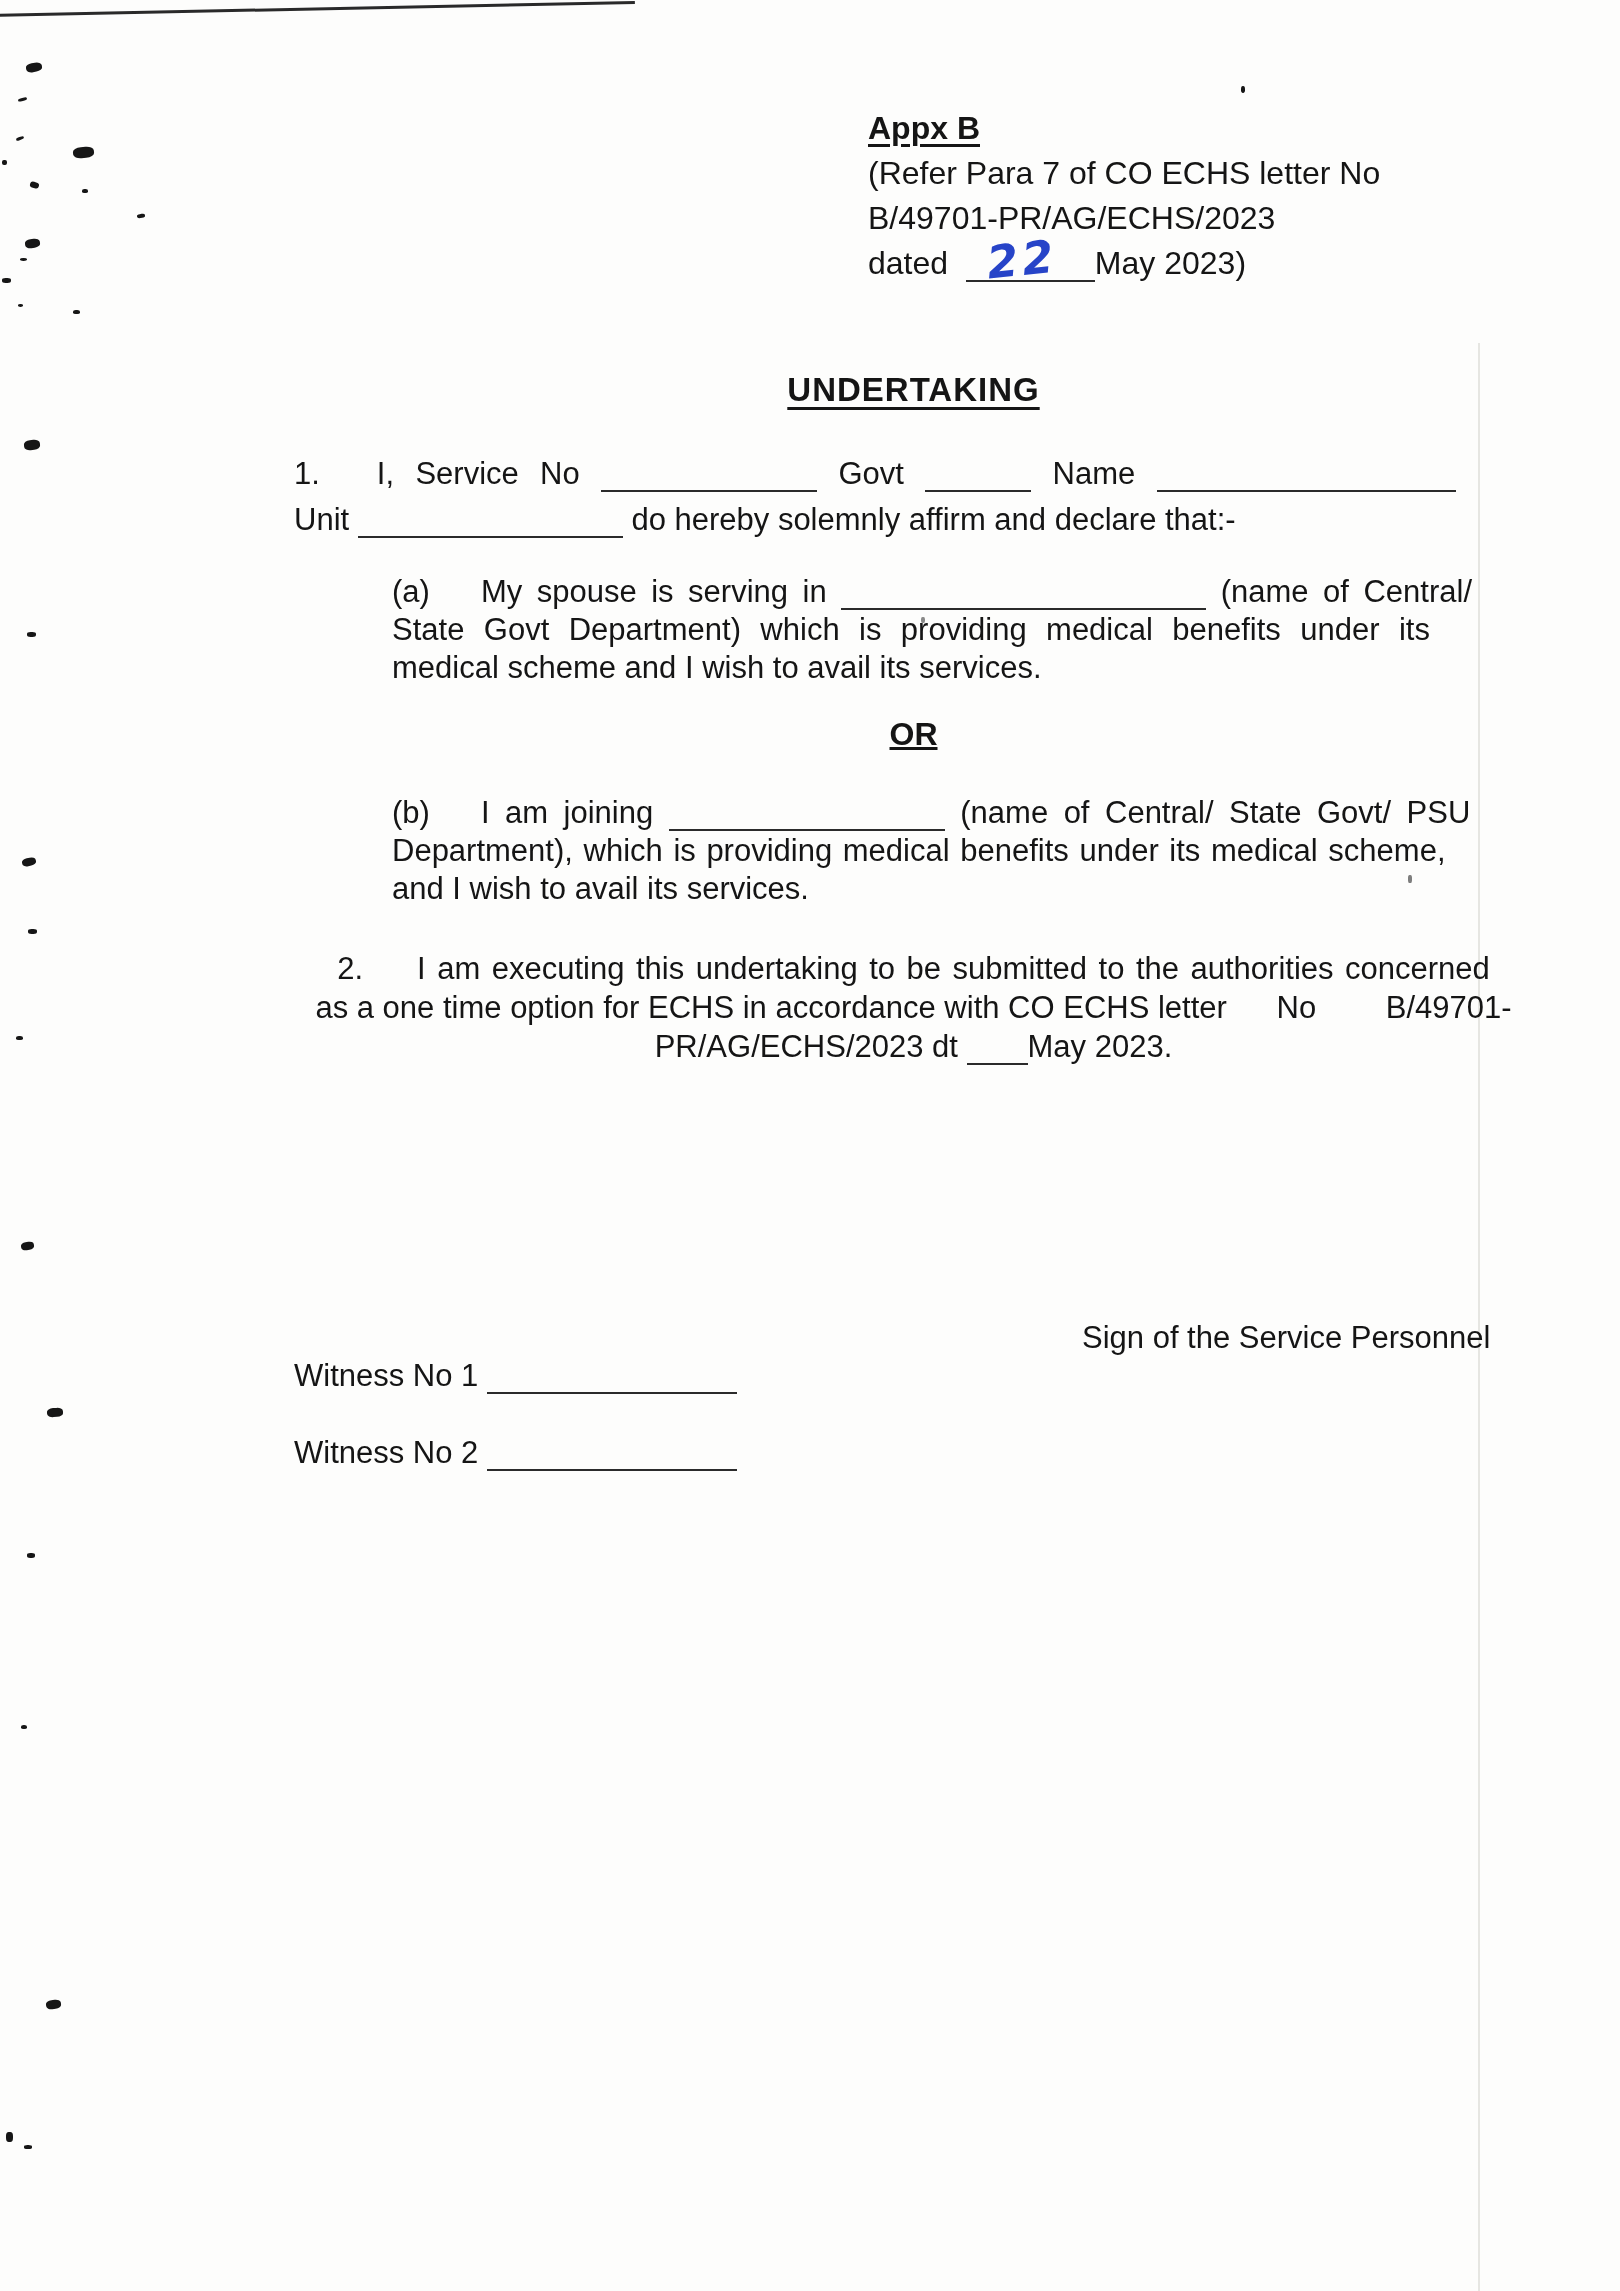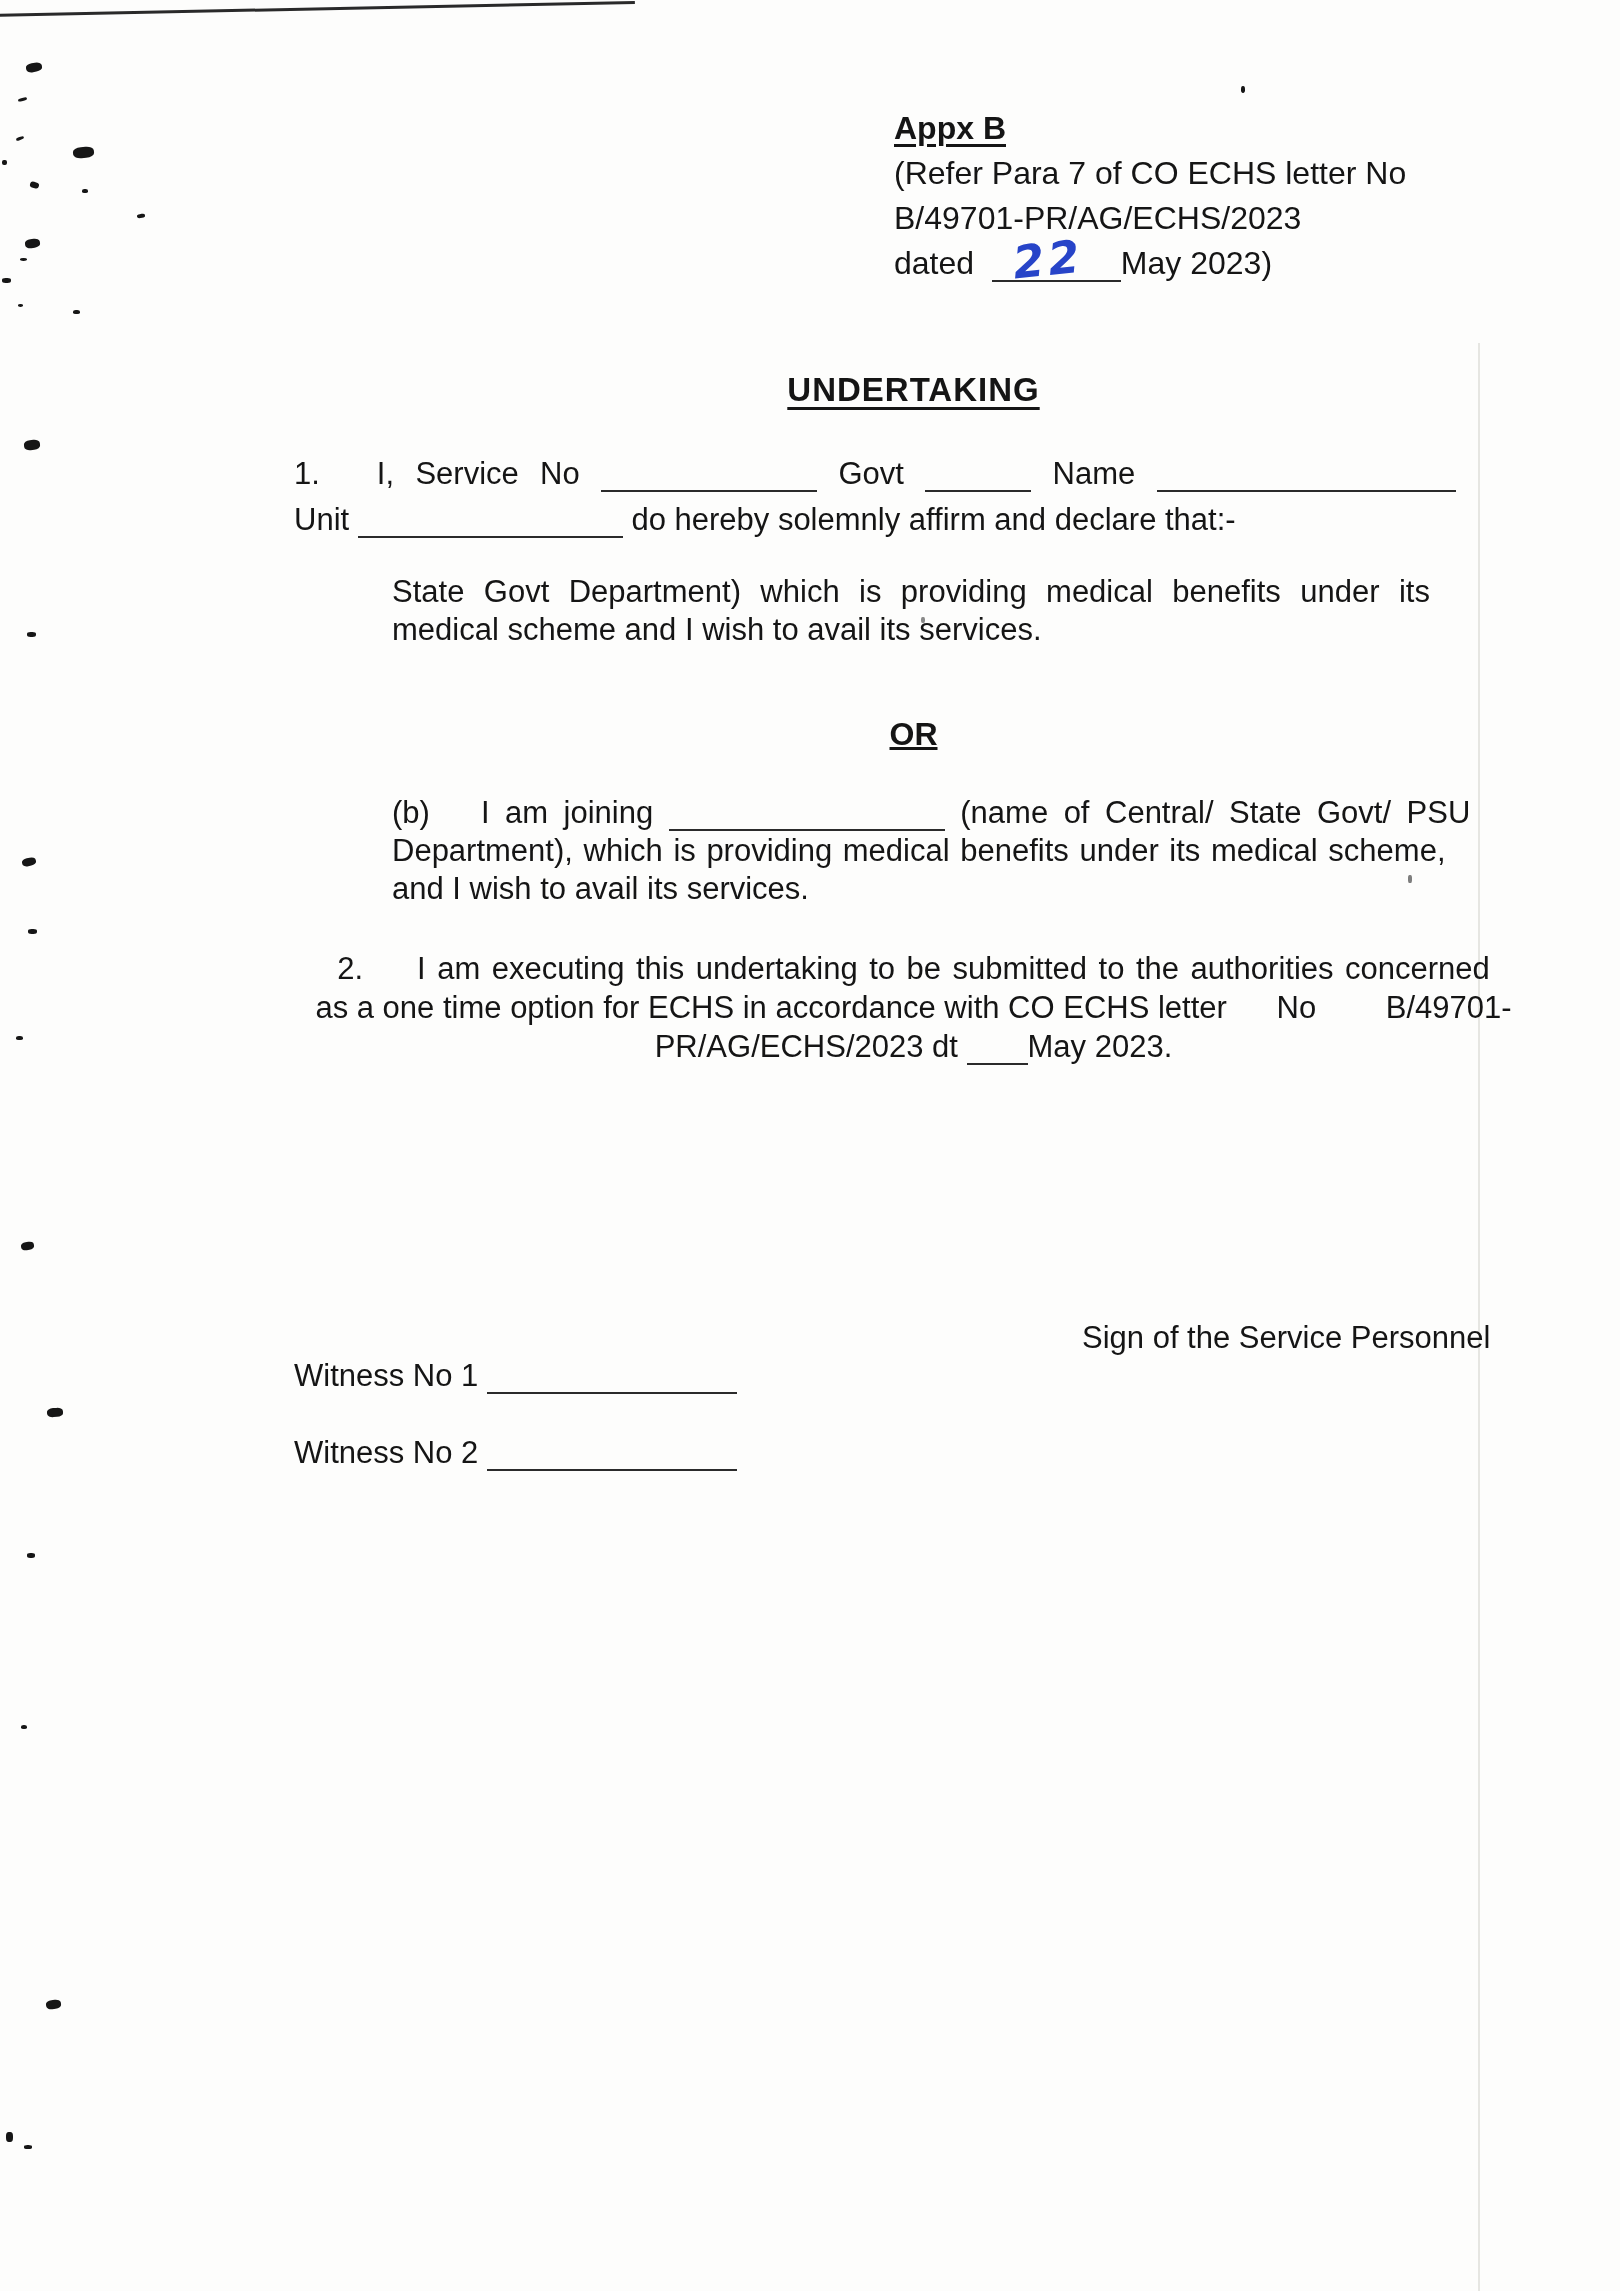--- a/index.html
+++ b/index.html
@@ -11,21 +11,21 @@
     overflow: hidden;
     font-family: "Liberation Sans", sans-serif;
     color: #151515;
     -webkit-font-smoothing: antialiased;
   }
   .abs { position: absolute; }
   .line { white-space: nowrap; }
   .body-text { font-size: 31px; line-height: 38px; }
 
   
-  .hdr { left: 894px; top: 106px; font-size: 32px; line-height: 45px; }
+  .hdr { left: 868px; top: 106px; font-size: 32px; line-height: 45px; }
   .appx { font-weight: bold; text-decoration: underline; text-decoration-thickness: 2.9px; text-underline-offset: 4.9px; }
 
   
   .title-wrap { left: 294px; top: 335px; width: 1239px; text-align: center; margin-top: 36px; }
   .doc-title {
     font-size: 33px; font-weight: bold; letter-spacing: 1px;
     text-decoration: underline; text-decoration-thickness: 2.9px; text-underline-offset: 5.9px;
   }
 
   
@@ -128,20 +128,25 @@
       <span class="blank w-name"></span>
     </div>
     <div class="line">
       <span>Unit</span>
       <span class="blank w-unit"></span>
       <span>do hereby solemnly affirm and declare that:-</span>
     </div>
   </div>
 
   <div class="abs para-a body-text">
+    <div class="line sp-6">
+      <span class="num gap-52">(a)</span><span>My spouse is serving in</span>
+      <span class="blank w-dept-a"></span>
+      <span>(name of Central/</span>
+    </div>
     <div class="line sp-11">State Govt Department) which is providing medical benefits under its</div>
     <div class="line">medical scheme and I wish to avail its services.</div>
   </div>
 
   <div class="abs or-wrap">OR</div>
 
   <div class="abs para-b body-text">
     <div class="line sp-7">
       <span class="num gap-52">(b)</span><span>I am joining</span>
       <span class="blank w-dept-b"></span>

